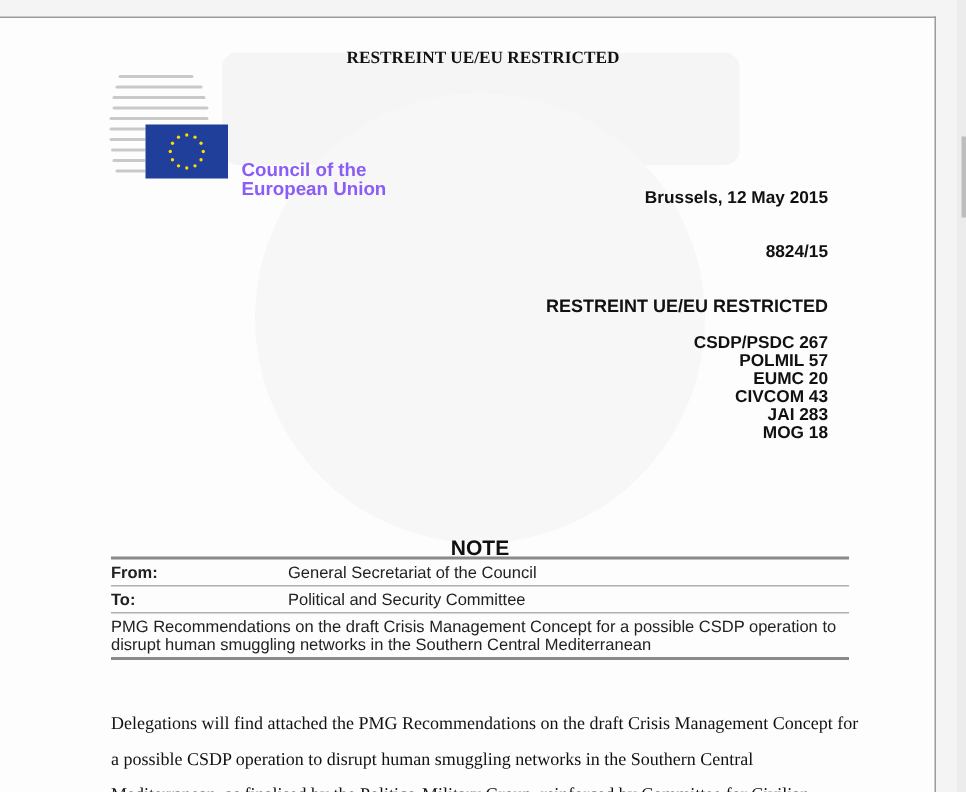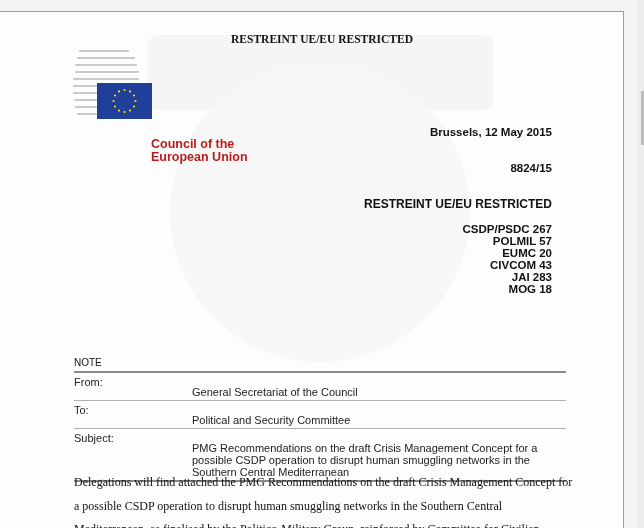--- a/index.html
+++ b/index.html
@@ -31,35 +31,35 @@
       font-family: "Liberation Serif", serif; font-weight: bold; font-size: 11.5px;
       color: #111;
     }
     .logo { position: absolute; left: 75px; top: 50px; width: 90px; height: 90px; }
     .logo-stripe { position: absolute; height: 2px; background: #c9c9c9; border-radius: 1px; }
     .eu-flag {
       position: absolute; left: 97px; top: 83px; width: 55px; height: 36px;
       background: #1f3f9a;
     }
     .org-name {
-      position: absolute; left: 151px; top: 107px;
-      font-size: 12.5px; line-height: 13px; color: #b91c1c; font-weight: bold; margin-top: 31px;
+      position: absolute; left: 161px; top: 107px;
+      font-size: 12.5px; line-height: 13px; color: #8b5cf6; font-weight: bold;
     }
     .meta {
       position: absolute; left: 364px; top: 126px;
       font-size: 11.5px; font-weight: bold; color: #111; line-height: 12px; text-align: right;
     }
     .meta div { white-space: nowrap; }
     .note-section { position: absolute; left: 74px; top: 357px; width: 492px; }
-    .note-title { font-size: 10px; font-weight: normal; color: #111; height: 14px; }
+    .note-title { font-size: 14px; font-weight: bold; color: #111; height: 14px; text-align: center; }
     .note-rule { border-top: 2px solid #8a8a8a; }
     .note-row { display: flex; font-size: 11px; color: #222; line-height: 12px; padding: 3px 0 2px 0; border-bottom: 1px solid #b0b0b0; }
     .note-row:last-child { border-bottom: 2px solid #8a8a8a; }
-    .note-label { width: 118px; flex-shrink: 0; }
-    .note-value { flex: 1; margin-top: 10px; }
+    .note-label { width: 118px; flex-shrink: 0; font-weight: bold; }
+    .note-value { flex: 1; }
     .body-text {
       position: absolute; left: 74px; top: 471px; width: 500px;
       font-family: "Liberation Serif", serif; font-size: 12px; line-height: 23.5px; color: #111;
     }
     .scrollbar-track { position: absolute; left: 638px; top: 0; width: 6px; height: 528px; background: #ececec; }
     .scrollbar-thumb { position: absolute; left: 641px; top: 91px; width: 3px; height: 54px; background: #bdbdbd; }
   </style>
 </head>
 <body>
 
@@ -128,21 +128,20 @@
   <div class="note-rule"></div>
   <div class="note-row">
     <div class="note-label">From:</div>
     <div class="note-value">General Secretariat of the Council</div>
   </div>
   <div class="note-row">
     <div class="note-label">To:</div>
     <div class="note-value">Political and Security Committee</div>
   </div>
   <div class="note-row">
-    <div class="note-label">Subject:</div>
     <div class="note-value">PMG Recommendations on the draft Crisis Management Concept for a possible CSDP operation to disrupt human smuggling networks in the Southern Central Mediterranean</div>
   </div>
 </div>
 
 <div class="body-text">Delegations will find attached the PMG Recommendations on the draft Crisis Management Concept for a possible CSDP operation to disrupt human smuggling networks in the Southern Central Mediterranean, as finalised by the Politico-Military Group, reinforced by Committee for Civilian</div>
 
 <div class="scrollbar-track"></div>
 <div class="scrollbar-thumb"></div>
 
 </body></html>

